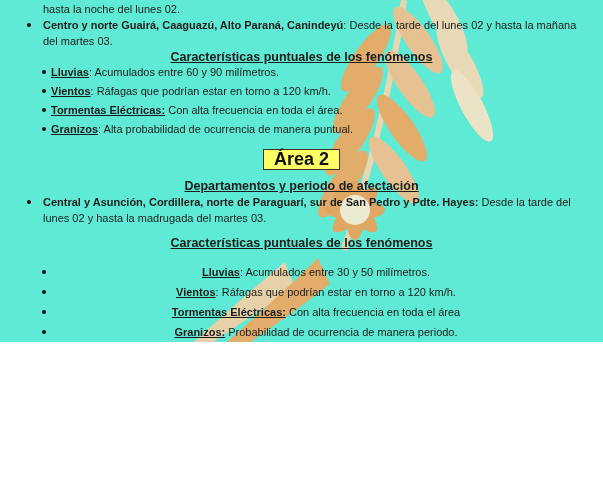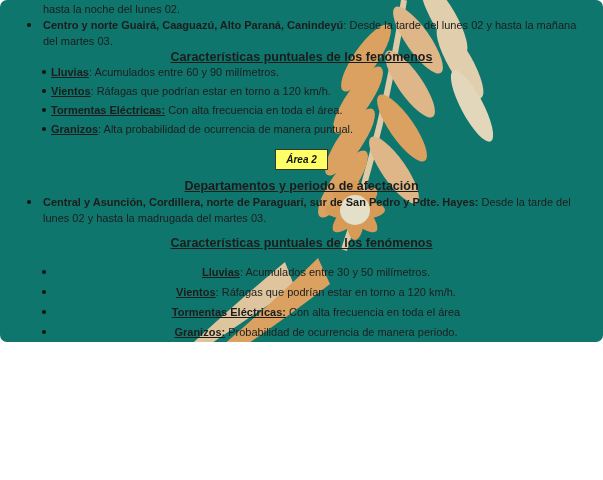--- a/index.html
+++ b/index.html
@@ -1,24 +1,23 @@
 <!DOCTYPE html>
 <html><head>
 <meta charset="utf-8">
 <style>
   html,body{margin:0;padding:0;background:#ffffff;}
   .page{
     position:relative;
     width:603px;height:342px;
     overflow:hidden;
-    background:#0f766e;
+    background:#5eead4;
     font-family:"Liberation Sans","DejaVu Sans",sans-serif;
     font-size:11px;
     color:#1c1c1c;
-    border-radius:7px;
   }
   .watermark{position:absolute;top:0;left:0;z-index:0;}
   .content{position:relative;z-index:1;padding-top:2px;}
 
   .cont-line{margin:0 24px 0 43px;line-height:15px;}
 
   ul{list-style:none;margin:0;padding:0;}
   .l1 > li{position:relative;padding:0 22px 0 43px;line-height:16px;}
   .l1 > li::before{
     content:"";position:absolute;left:27px;top:6px;
@@ -41,21 +40,21 @@
   .h1a{margin-top:0;}
   .h2a{margin-top:8px;}
   .h3a{margin-top:9px;}
 
   .badge-row{text-align:center;margin-top:12px;line-height:0;}
   .area-badge{
     display:inline-block;
     background:#FFFF66;
     border:1.5px solid #3a3427;
     padding:2px 10px;
-    font-size:10px;font-weight:bold;line-height:15px;color:#111;font-style:italic;
+    font-size:18px;font-weight:bold;line-height:15px;color:#111;
   }
 
   .l1.blk2{margin-top:0;}
   .l2.blk2{margin-top:14px;text-align:center;}
 
   .map-title{
     text-align:center;font-weight:bold;font-size:18px;line-height:16px;
     margin:14px 0 0 0;text-decoration:none;
   }
   .map-box{

